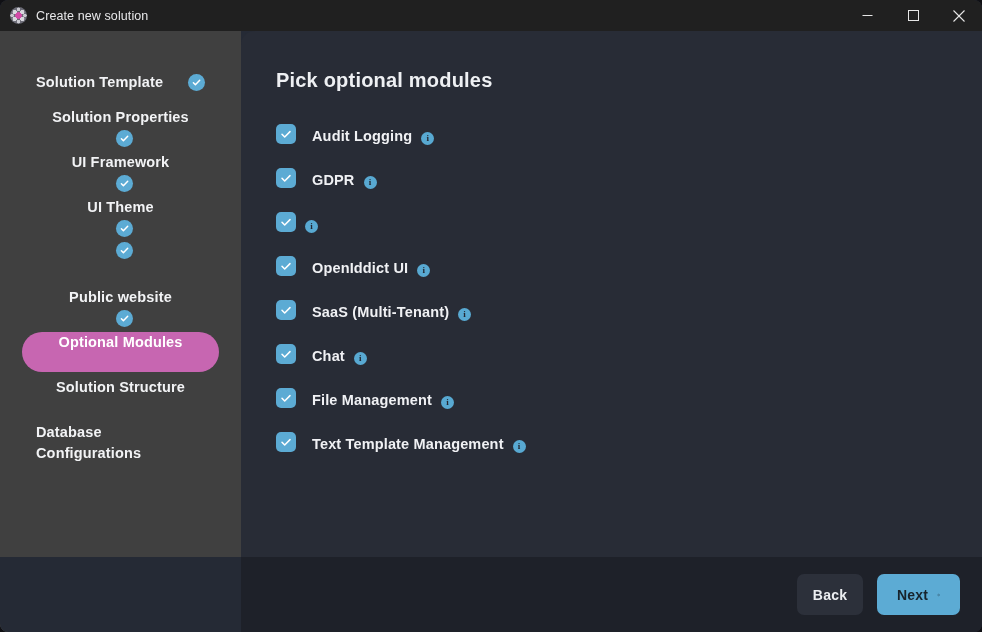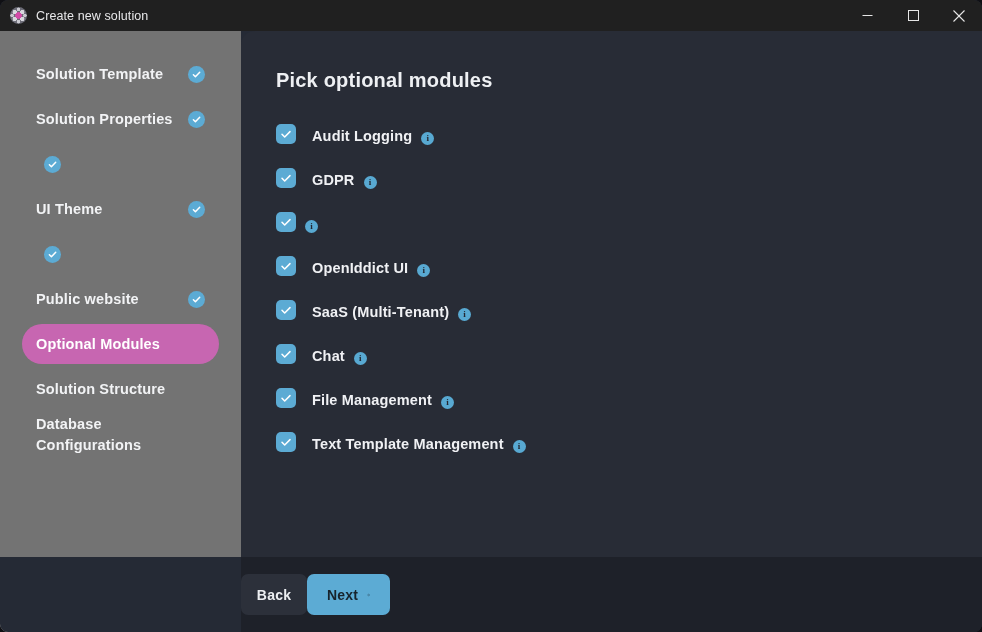--- a/index.html
+++ b/index.html
@@ -82,35 +82,35 @@
   }
   .wc-btn svg { display: block; }
 
   
   .sidebar {
     position: absolute;
     left: 0;
     top: 31px;
     width: 241px;
     bottom: 0;
-    background: #737373;
-    padding-top: 23px;
+    background: #404040;
+    padding-top: 31px;
     box-sizing: border-box;
   }
   .nav-item {
     position: relative;
     display: flex;
     align-items: center;
     margin: 0 22px 0 22px;
     min-height: 40px;
     padding: 0 14px;
     border-radius: 20px;
     box-sizing: border-box;
   }
-  .nav-item + .nav-item { margin-top: 5px; }
+  .nav-item + .nav-item { margin-top: 5px; flex-direction: column; }
   .nav-label {
     color: #f2f3f5;
     font-size: 14.5px;
     font-weight: bold;
     letter-spacing: 0.15px;
     line-height: 21px;
     flex: 1;
   }
   .nav-item.active {
     background: #c766b1;
@@ -198,23 +198,23 @@
   
   .footer {
     position: absolute;
     left: 241px;
     right: 0;
     top: 557px;
     bottom: 0;
     background: #1e2129;
     display: flex;
     align-items: center;
-    justify-content: flex-start;
+    justify-content: flex-end;
     padding-right: 22px;
-    gap: 0;
+    gap: 14px;
     box-sizing: border-box;
   }
   .btn {
     height: 41px;
     border-radius: 7px;
     border: none;
     font-family: "Liberation Sans", sans-serif;
     font-size: 14px;
     font-weight: bold;
     letter-spacing: 0.2px;
@@ -289,20 +289,21 @@
       </div>
       <div class="nav-item">
         <span class="nav-label">Solution Properties</span>
         <span class="check-circle">
           <svg width="11" height="11" viewBox="0 0 11 11">
             <polyline points="2.4,5.8 4.4,7.8 8.7,3.3" fill="none" stroke="#ffffff" stroke-width="1.5" stroke-linecap="round" stroke-linejoin="round"></polyline>
           </svg>
         </span>
       </div>
       <div class="nav-item">
+        <span class="nav-label">UI Framework</span>
         <span class="check-circle">
           <svg width="11" height="11" viewBox="0 0 11 11">
             <polyline points="2.4,5.8 4.4,7.8 8.7,3.3" fill="none" stroke="#ffffff" stroke-width="1.5" stroke-linecap="round" stroke-linejoin="round"></polyline>
           </svg>
         </span>
       </div>
       <div class="nav-item">
         <span class="nav-label">UI Theme</span>
         <span class="check-circle">
           <svg width="11" height="11" viewBox="0 0 11 11">

